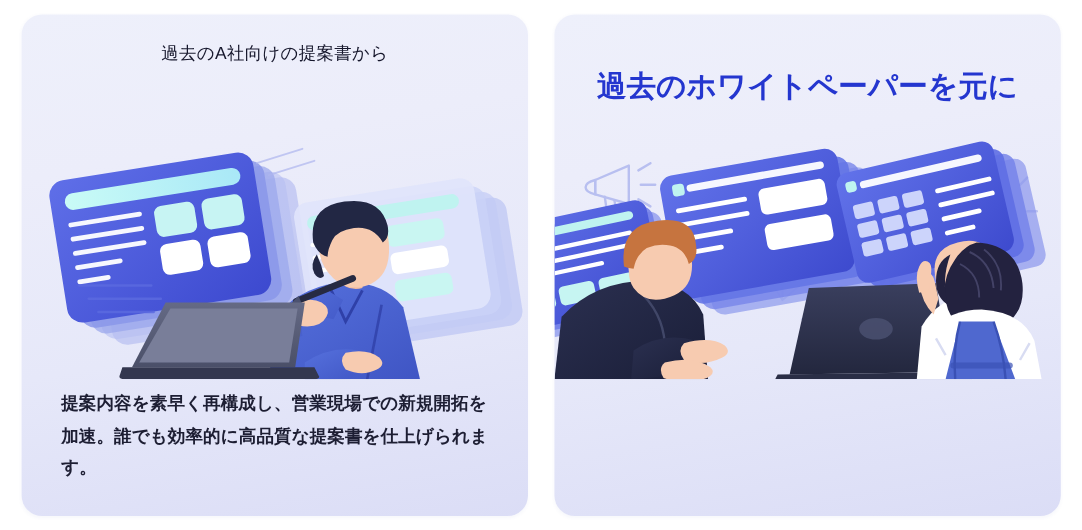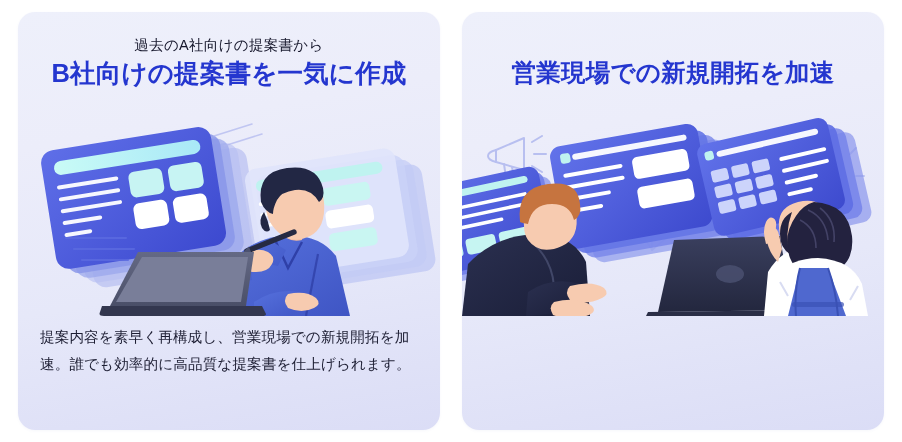--- a/index.html
+++ b/index.html
@@ -59,28 +59,28 @@
     font-size: 25.5px;
     line-height: 1.25;
     letter-spacing: 0.2px;
     font-weight: 700;
     color: #2436cf;
     white-space: nowrap;
   }
   .card.right .headline { font-size: 24.5px; }
   .body-text {
     position: absolute;
-    left: 22px;
+    left: 33px;
     right: 28px;
     top: 312px;
     font-size: 14.6px;
     line-height: 1.82;
     color: #1d1e33;
     letter-spacing: 0.1px;
-    font-weight: 400;
+    font-weight: 700;
   }
 
   
   .illus {
     position: absolute;
     left: 0; right: 0;
     top: 104px;
     height: 200px;
     overflow: hidden;
   }
@@ -89,21 +89,20 @@
 </head>
 <body>
 
 <div class="stage">
 
   <div class="card left">
     <div class="card-inner">
 
       <div class="eyebrow">過去のA社向けの提案書から</div>
 
-      <div class="headline">B社向けの提案書を一気に作成</div>
 
       <div class="illus">
         <svg width="442" height="200" viewBox="0 0 442 200" xmlns="http://www.w3.org/2000/svg">
           <defs>
             <linearGradient id="docA" x1="0" y1="0" x2="1" y2="1">
               <stop offset="0" stop-color="#5f6fe8"></stop>
               <stop offset="1" stop-color="#3c49cf"></stop>
             </linearGradient>
             <linearGradient id="docB" x1="0" y1="0" x2="1" y2="1">
               <stop offset="0" stop-color="#8e9bf0"></stop>
@@ -214,21 +213,21 @@
 
       <div class="body-text">提案内容を素早く再構成し、営業現場での新規開拓を加速。誰でも効率的に高品質な提案書を仕上げられます。</div>
 
     </div>
   </div>
 
   <div class="card right">
     <div class="card-inner">
 
 
-      <div class="headline">営業現場での新規開拓を加速</div>
+      <div class="headline">過去のホワイトペーパーを元に</div>
 
       <div class="illus">
         <svg width="442" height="200" viewBox="0 0 442 200" xmlns="http://www.w3.org/2000/svg">
           <defs>
             <linearGradient id="r-docA" x1="0" y1="0" x2="1" y2="1">
               <stop offset="0" stop-color="#6273ea"></stop>
               <stop offset="1" stop-color="#3d4ace"></stop>
             </linearGradient>
             <linearGradient id="r-docB" x1="0" y1="0" x2="1" y2="1">
               <stop offset="0" stop-color="#7f8dee"></stop>

